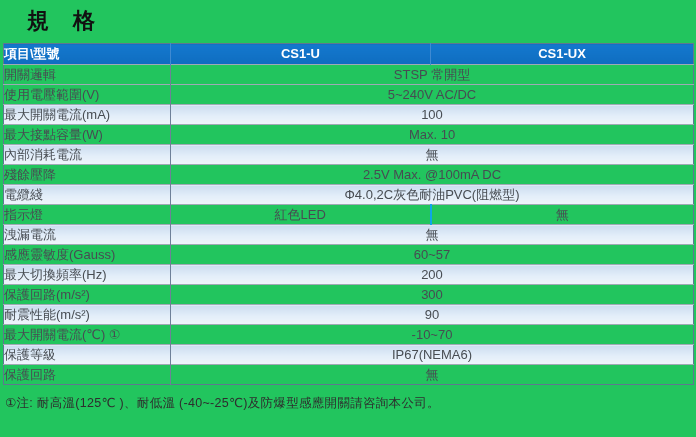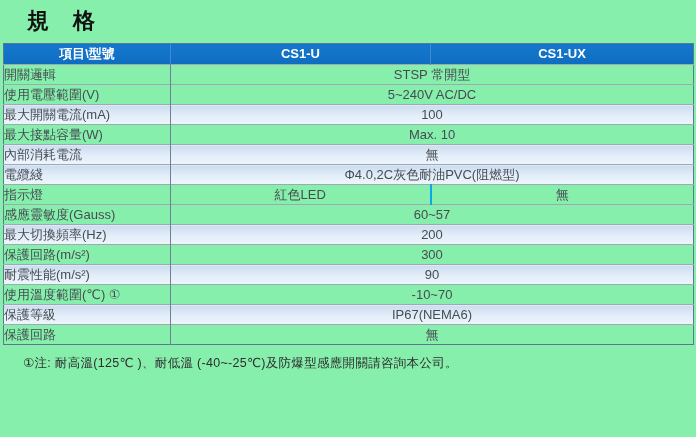--- a/index.html
+++ b/index.html
@@ -1,19 +1,19 @@
 <!DOCTYPE html>
 <html><head>
 <meta charset="utf-8">
 <style>
   html,body{margin:0;padding:0;background:#ffffff;}
   .page{
     position:relative;
     width:696px;height:437px;
-    background:#86efac;
+    background:#22c55e;
     font-family:"Liberation Sans","DejaVu Sans",sans-serif;
     overflow:hidden;
   }
   .page-title{
     margin:6px 0 7px 27px;
     font-size:22px;
     font-weight:bold;
     color:#111111;
     letter-spacing:9px;
   }
@@ -28,21 +28,20 @@
   col.c2{width:260px;}
   col.c3{width:263px;}
   table.spec th{
     background:linear-gradient(180deg,#1478ce 0%,#0f6dc0 100%);
     color:#ffffff;
     font-size:13px;
     font-weight:bold;
     height:20px;
     padding:0;
     line-height:20px;
-    text-align:center;
   }
   th.item-col{text-align:left;padding-left:5px;}
   th.model-col{text-align:center;border-left:1px solid #3f8ad2;}
   table.spec td{
     font-size:13px;
     height:19px;
     line-height:19px;
     padding:0;
     color:#474c52;
     border-top:1px solid #9fa9b5;
@@ -54,21 +53,21 @@
     padding-left:5px;
     color:#383d43;
     border-right:1px solid #6e8098;
   }
   td.row-value{text-align:center;}
   td.split-left{border-right:2px solid #0ea5e9;}
   tr.alt td{
     background:linear-gradient(180deg,#cbdcef 0%,#e3eef9 55%,#eef5fb 100%);
   }
   .footnote{
-    margin:10px 0 0 23px;
+    margin:10px 0 0 5px;
     font-size:12.5px;
     color:#2e2e2e;
     letter-spacing:0.3px;
   }
 </style>
 </head>
 <body>
 
 <div class="page">
   <h1 class="page-title">規 格</h1>
@@ -100,47 +99,55 @@
           <td class="row-value" colspan="2">100</td>
         </tr>
         <tr>
           <td class="row-label">最大接點容量(W)</td>
           <td class="row-value" colspan="2">Max. 10</td>
         </tr>
         <tr class="alt">
           <td class="row-label">內部消耗電流</td>
           <td class="row-value" colspan="2">無</td>
         </tr>
+        <tr>
+          <td class="row-label">殘餘壓降</td>
+          <td class="row-value" colspan="2">2.5V Max. @100mA DC</td>
+        </tr>
         <tr class="alt">
           <td class="row-label">電纜綫</td>
           <td class="row-value" colspan="2">Φ4.0,2C灰色耐油PVC(阻燃型)</td>
         </tr>
         <tr>
           <td class="row-label">指示燈</td>
           <td class="row-value split-left">紅色LED</td>
           <td class="row-value">無</td>
+        </tr>
+        <tr class="alt">
+          <td class="row-label">洩漏電流</td>
+          <td class="row-value" colspan="2">無</td>
         </tr>
         <tr>
           <td class="row-label">感應靈敏度(Gauss)</td>
           <td class="row-value" colspan="2">60~57</td>
         </tr>
         <tr class="alt">
           <td class="row-label">最大切換頻率(Hz)</td>
           <td class="row-value" colspan="2">200</td>
         </tr>
         <tr>
           <td class="row-label">保護回路(m/s²)</td>
           <td class="row-value" colspan="2">300</td>
         </tr>
         <tr class="alt">
           <td class="row-label">耐震性能(m/s²)</td>
           <td class="row-value" colspan="2">90</td>
         </tr>
         <tr>
-          <td class="row-label">使用溫度範圍(℃) ①</td>
+          <td class="row-label">最大開關電流(℃) ①</td>
           <td class="row-value" colspan="2">-10~70</td>
         </tr>
         <tr class="alt">
           <td class="row-label">保護等級</td>
           <td class="row-value" colspan="2">IP67(NEMA6)</td>
         </tr>
         <tr>
           <td class="row-label">保護回路</td>
           <td class="row-value" colspan="2">無</td>
         </tr>

